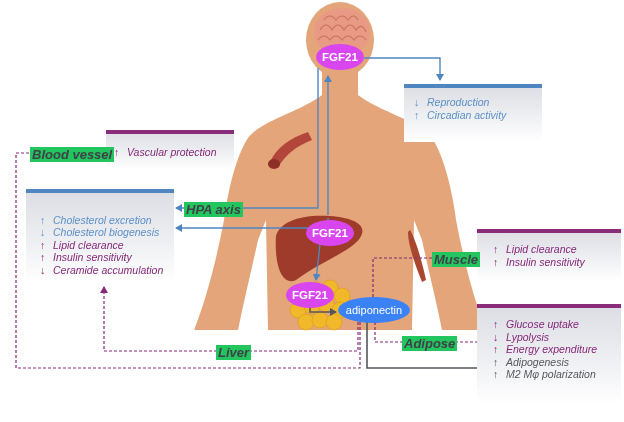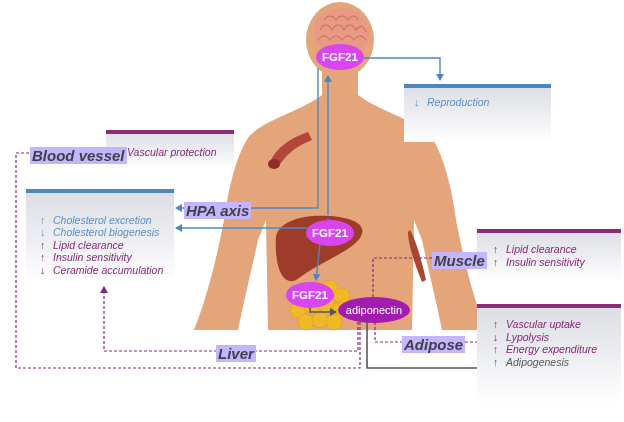--- a/index.html
+++ b/index.html
@@ -7,24 +7,24 @@
   #canvas { position:absolute; left:0; top:0; width:624px; height:422px; }
   .box { position:absolute; background:linear-gradient(180deg,#dcdde3 0%,#eeeff2 55%,#ffffff 100%); }
   .box .bar { position:absolute; left:0; top:0; right:0; height:4px; }
   .box.blue .bar { background:#4f86c2; }
   .box.purple .bar { background:#8a2c79; }
   .line { position:absolute; font-style:italic; font-size:10.5px; line-height:12.6px; white-space:nowrap; }
   .c-blue { color:#5b8fc8; }
   .c-purple { color:#86287a; }
   .c-gray { color:#55575d; }
   .arr { display:inline-block; width:13px; font-style:normal; font-weight:bold; }
-  .lbl { position:absolute; font-style:italic; font-weight:bold; font-size:15px; color:#3f4148; white-space:nowrap; background:#c4b5fd; padding:0 2px; }
+  .lbl { position:absolute; font-style:italic; font-weight:bold; font-size:13px; color:#3f4148; white-space:nowrap; background:#22c55e; padding:0 2px; }
   .oval { position:absolute; border-radius:50%; color:#fff; font-weight:bold; text-align:center; font-size:11.5px; }
   .oval.fgf { background:#d946ef; width:48px; height:26px; line-height:26px; }
-  .oval.adipo { background:#a21caf; width:72px; height:26px; line-height:26px; font-weight:normal; font-size:11px; }
+  .oval.adipo { background:#3b82f6; width:72px; height:26px; line-height:26px; font-weight:normal; font-size:11px; }
 </style>
 </head>
 <body>
 
 <svg id="canvas" width="624" height="422" viewBox="0 0 624 422" xmlns="http://www.w3.org/2000/svg">
   <defs>
     <marker id="mBlue" markerWidth="8" markerHeight="8" refX="6" refY="4" orient="auto" markerUnits="userSpaceOnUse">
       <path d="M0,0 L7,4 L0,8 z" fill="#4f86c2"></path>
     </marker>
     <marker id="mPurple" markerWidth="8" markerHeight="8" refX="6" refY="4" orient="auto" markerUnits="userSpaceOnUse">
@@ -84,23 +84,24 @@
   </g>
 
   <g stroke="#86287a" stroke-width="1.2" fill="none" stroke-dasharray="3,2">
     <path d="M360,322 L360,368 L16,368 L16,153 L104,153" marker-end="url(#mPurple)"></path>
     <path d="M358,322 L358,351 L104,351 L104,287" marker-end="url(#mPurple)"></path>
     <path d="M373,322 L373,258 L490,258" marker-end="url(#mPurple)"></path>
     <path d="M375,322 L375,342 L490,342" marker-end="url(#mPurple)"></path>
   </g>
 </svg>
 
-<div class="box blue" style="left:404px;top:84px;width:138px;height:58px;padding-left:9px;">
+<div class="box blue" style="left:404px;top:84px;width:138px;height:58px;">
   <div class="bar"></div>
   <div class="line c-blue" style="left:10px;top:12px;"><span class="arr">↓</span><span>Reproduction</span></div>
+  <div class="line c-blue" style="left:10px;top:25px;"><span class="arr">↑</span><span>Circadian activity</span></div>
 </div>
 
 <div class="box purple" style="left:106px;top:130px;width:128px;height:40px;">
   <div class="bar"></div>
   <div class="line c-purple" style="left:8px;top:16px;"><span class="arr">↑</span><span>Vascular protection</span></div>
 </div>
 
 <div class="box blue" style="left:26px;top:189px;width:148px;height:94px;">
   <div class="bar"></div>
   <div class="line c-blue" style="left:14px;top:24.5px;"><span class="arr">↑</span><span>Cholesterol excretion</span></div>
@@ -111,24 +112,25 @@
 </div>
 
 <div class="box purple" style="left:477px;top:229px;width:144px;height:52px;">
   <div class="bar"></div>
   <div class="line c-purple" style="left:16px;top:14px;"><span class="arr">↑</span><span>Lipid clearance</span></div>
   <div class="line c-purple" style="left:16px;top:26.5px;"><span class="arr">↑</span><span>Insulin sensitivity</span></div>
 </div>
 
 <div class="box purple" style="left:477px;top:304px;width:144px;height:100px;">
   <div class="bar"></div>
-  <div class="line c-purple" style="left:16px;top:14px;"><span class="arr">↑</span><span>Vascular uptake</span></div>
+  <div class="line c-purple" style="left:16px;top:14px;"><span class="arr">↑</span><span>Glucose uptake</span></div>
   <div class="line c-purple" style="left:16px;top:26.5px;"><span class="arr">↓</span><span>Lypolysis</span></div>
   <div class="line c-purple" style="left:16px;top:39px;"><span class="arr">↑</span><span>Energy expenditure</span></div>
   <div class="line c-gray" style="left:16px;top:51.5px;"><span class="arr">↑</span><span>Adipogenesis</span></div>
+  <div class="line c-gray" style="left:16px;top:64px;"><span class="arr">↑</span><span>M2 Mφ polarization</span></div>
 </div>
 
 <div class="lbl" style="left:30px;top:147px;">Blood vessel</div>
 <div class="lbl" style="left:184px;top:202px;">HPA axis</div>
 <div class="lbl" style="left:432px;top:252px;">Muscle</div>
 <div class="lbl" style="left:402px;top:336px;">Adipose</div>
 <div class="lbl" style="left:216px;top:345px;">Liver</div>
 
 <div class="oval fgf" style="left:316px;top:44px;">FGF21</div>
 <div class="oval fgf" style="left:306px;top:220px;">FGF21</div>

